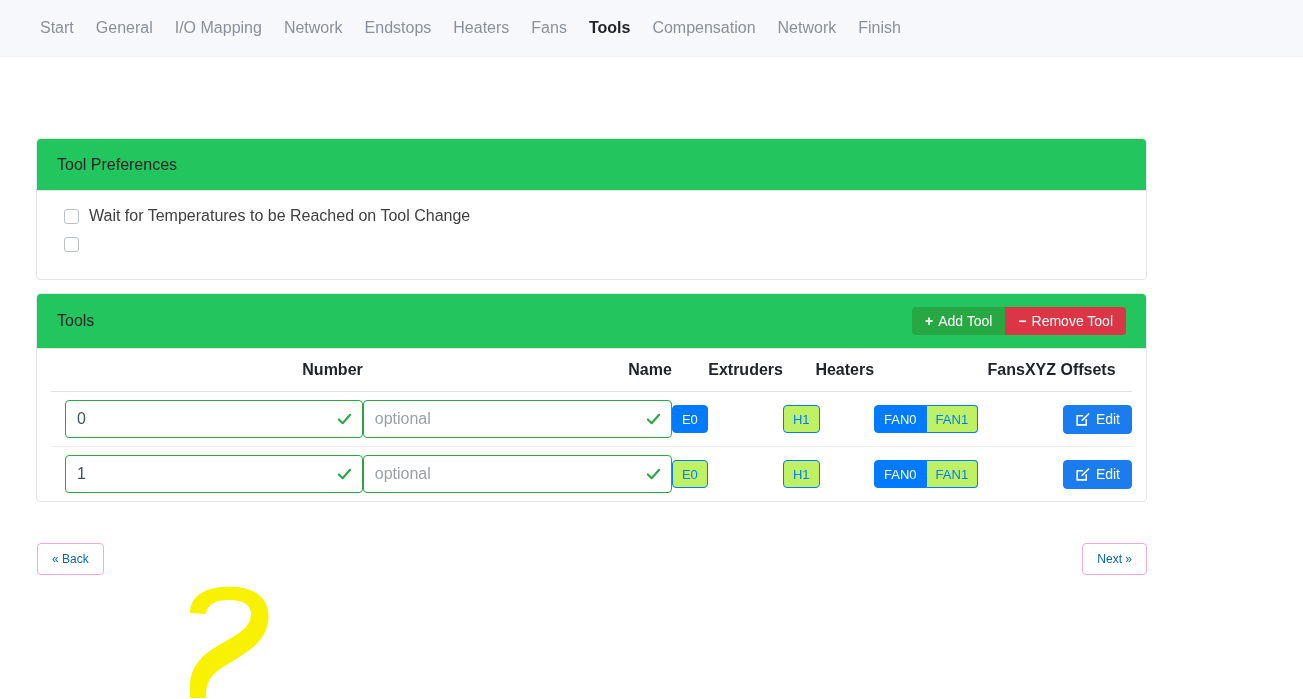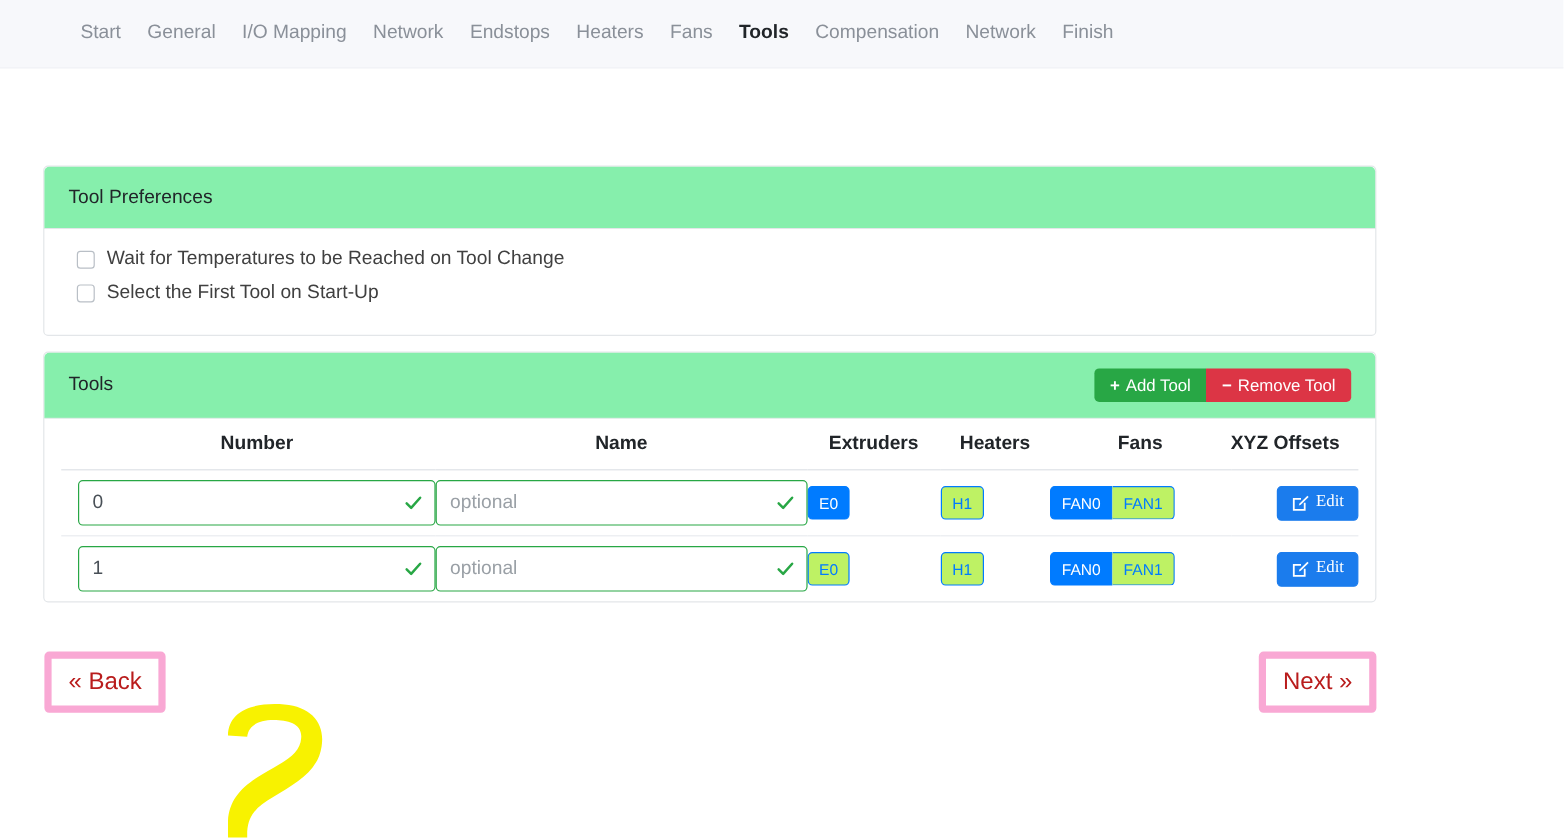--- a/index.html
+++ b/index.html
@@ -13,21 +13,21 @@
     color: #212529;
     -webkit-font-smoothing: antialiased;
   }
 
   
   .navbar {
     height: 57px;
     background: #f7f8fb;
     display: flex;
     align-items: center;
-    padding-left: 67px;
+    padding-left: 40px;
     border-bottom: 1px solid #f1f2f5;
   }
   .nav-item {
     color: #8a9099;
     font-size: 16px;
     margin-right: 22px;
     text-decoration: none;
     white-space: nowrap;
     cursor: pointer;
   }
@@ -44,21 +44,21 @@
 
   .card {
     position: absolute;
     left: 36px;
     width: 1111px;
     background: #ffffff;
     border: 1px solid #e3e6e9;
     border-radius: 4px;
   }
   .card-header {
-    background: #86efac;
+    background: #22c55e;
     border-bottom: 1px solid #e3e6e9;
     padding: 13px 20px;
     font-size: 16px;
     color: #212529;
     border-radius: 4px 4px 0 0;
     display: flex;
     align-items: center;
     justify-content: space-between;
     min-height: 52px;
   }
@@ -96,21 +96,21 @@
     gap: 5px;
     line-height: 1;
   }
   .btn-add { background: #28a745; border-radius: 4px 0 0 4px; }
   .btn-remove { background: #dc3545; border-radius: 0 4px 4px 0; }
   .sym { font-weight: bold; font-size: 14px; }
 
   
   table { width: 100%; border-collapse: collapse; }
   thead th {
-    text-align: center;
+    text-align: right;
     font-size: 16px;
     font-weight: bold;
     color: #212529;
     padding: 12px 0 12px 0;
     border-bottom: 1px solid #dee2e6;
   }
   tbody td {
     padding: 8px 0;
     border-bottom: 1px solid #e9ecef;
     vertical-align: middle;
@@ -171,33 +171,33 @@
     display: inline-flex;
     align-items: center;
     gap: 6px;
     background: #1b7ced;
     border: 1px solid #1b7ced;
     color: #fff;
     border-radius: 4px;
     font-size: 14px;
     padding: 6px 11px;
     cursor: pointer;
-    font-family: Liberation Serif, serif;
+    font-family: Liberation Sans, sans-serif;
     line-height: 1;
     margin-left: 38px;
   }
 
   
   .navbtn {
     position: absolute;
     background: #fff;
-    border: 6px solid #f9a8d4;
-    border-radius: 4px;
-    color: #b91c1c;
-    font-size: 20px;
+    border: 1px solid #f9a8d4;
+    border-radius: 4px;
+    color: #0369a1;
+    font-size: 12px;
     padding: 8px 14px;
     cursor: pointer;
     font-family: "Liberation Sans", sans-serif;
   }
   #back-button { left: 37px; top: 486px; }
   #next-button { right: 156px; top: 486px; }
 
   
   .annot { position: absolute; left: 0; top: 0; pointer-events: none; }
 </style>
@@ -224,21 +224,20 @@
     <div class="card-header">
       <span>Tool Preferences</span>
     </div>
     <div class="card-body">
       <div class="check-row">
         <span class="checkbox"></span>
         <span class="check-label">Wait for Temperatures to be Reached on Tool Change</span>
       </div>
       <div class="check-row">
         <span class="checkbox"></span>
-        <span class="check-label">Select the First Tool on Start-Up</span>
       </div>
     </div>
   </div>
 
   <div class="card" style="top:236px;">
     <div class="card-header">
       <span>Tools</span>
       <span class="btn-group-hdr">
         <button class="btn-tool btn-add">
           <span class="sym">+</span>

